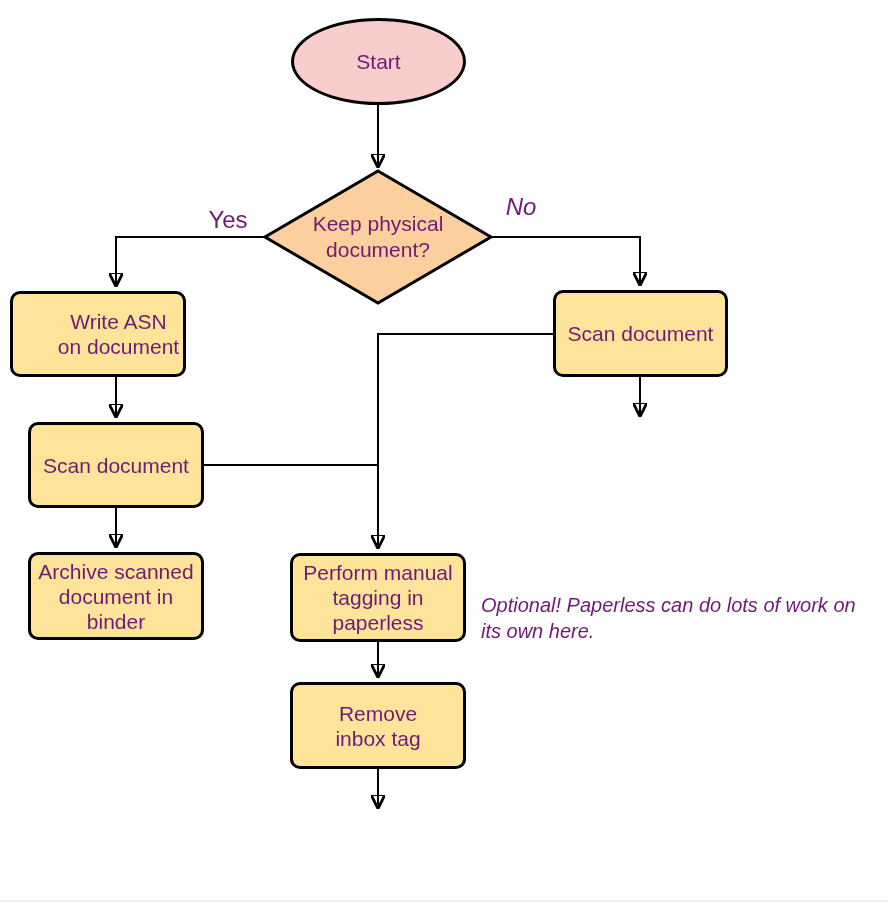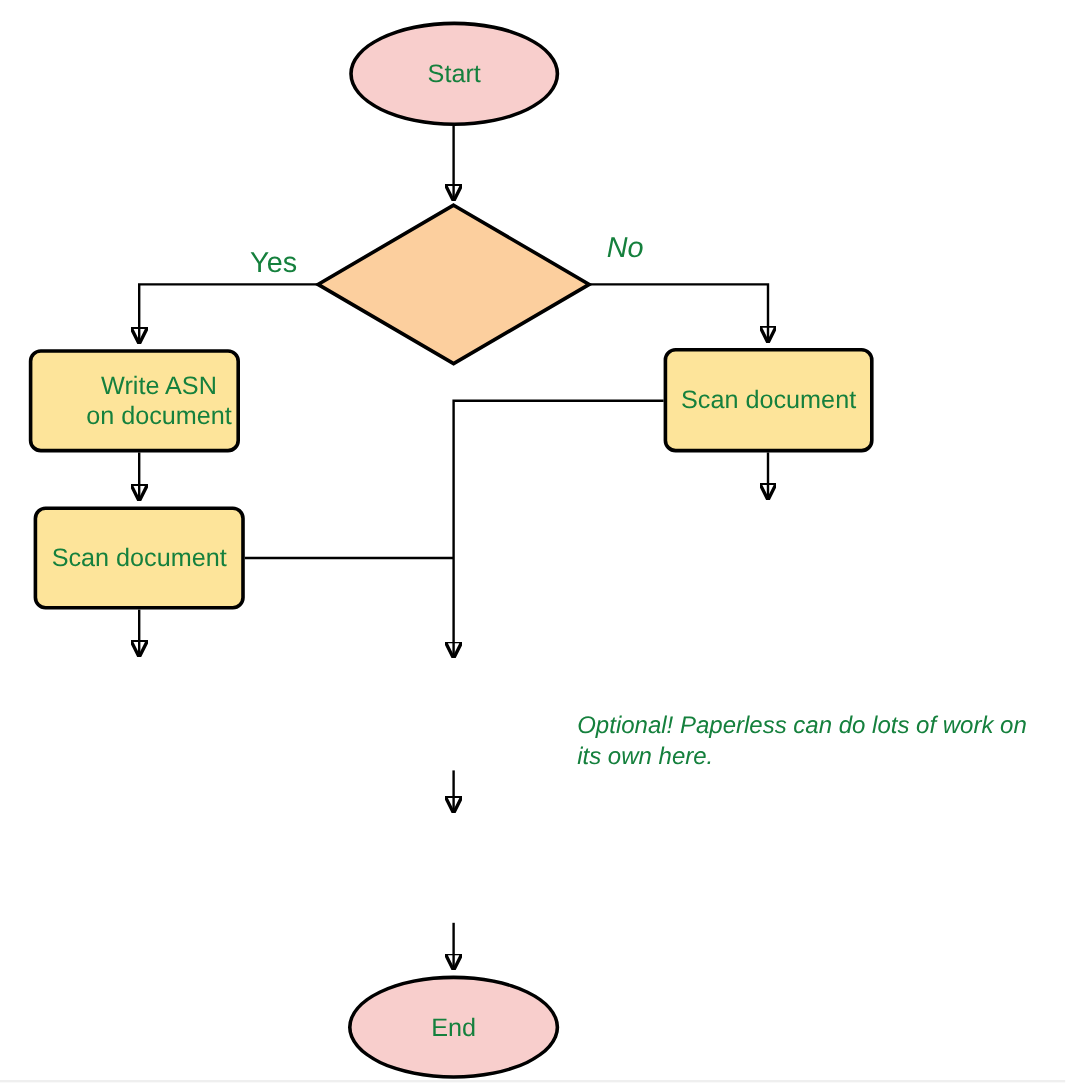--- a/index.html
+++ b/index.html
@@ -2,21 +2,21 @@
 <html style="--terminal-fill: #f8cecc; --decision-fill: #fccf9e; --process-fill: #fde49a; --stroke: #000000;"><head>
 <meta charset="utf-8">
 <style>
   html, body { margin: 0; padding: 0; background: #ffffff; }
   .canvas {
     position: relative;
     width: 888px;
     height: 907px;
     background: #ffffff;
     font-family: "Liberation Sans", sans-serif;
-    color: #15803d;
+    color: #701a75;
     overflow: hidden;
   }
   .layer { position: absolute; left: 0; top: 0; }
 
   .node {
     position: absolute;
     display: flex;
     align-items: center;
     justify-content: center;
     text-align: center;
@@ -99,44 +99,57 @@
     <path d="M 378 642 L 378 677" marker-end="url(#arrow)"></path>
     <path d="M 378 769 L 378 808" marker-end="url(#arrow)"></path>
 
     <polygon class="diamond" points="378,171 491,237 378,303 265,237"></polygon>
   </svg>
 
   <div class="node terminal" style="left:291px; top:18px; width:175px; height:87px;">
     <span>Start</span>
   </div>
 
+  <div class="decision-label" style="left:265px; top:171px; width:226px; height:132px;">Keep physical
+document?</div>
 
   <div class="edge-label" style="left:203px; top:209px;">Yes</div>
 
   <div class="edge-label" style="left:496px; top:196px;font-style:italic;">No</div>
 
-  <div class="node process" style="left:24px; top:291px; width:176px; height:86px;padding-left:41px;">
+  <div class="node process" style="left:10px; top:291px; width:176px; height:86px;padding-left:41px;">
     <span>Write ASN
 on document</span>
   </div>
 
   <div class="node process" style="left:28px; top:422px; width:176px; height:86px;">
     <span>Scan document</span>
   </div>
 
+  <div class="node process" style="left:28px; top:552px; width:176px; height:88px;">
+    <span>Archive scanned
+document in
+binder</span>
+  </div>
 
   <div class="node process" style="left:553px; top:290px; width:175px; height:87px;">
     <span>Scan document</span>
   </div>
 
 
+  <div class="node process" style="left:290px; top:553px; width:176px; height:89px;">
+    <span>Perform manual
+tagging in
+paperless</span>
+  </div>
 
+  <div class="node process" style="left:290px; top:682px; width:176px; height:87px;">
+    <span>Remove
+inbox tag</span>
+  </div>
 
-  <div class="node terminal" style="left:290px; top:813px; width:176px; height:86px;">
-    <span>End</span>
-  </div>
 
   <div class="note">Optional! Paperless can do lots of work on
 its own here.</div>
 
   <div class="bottom-divider"></div>
 
 </div>
 
 </body></html>

